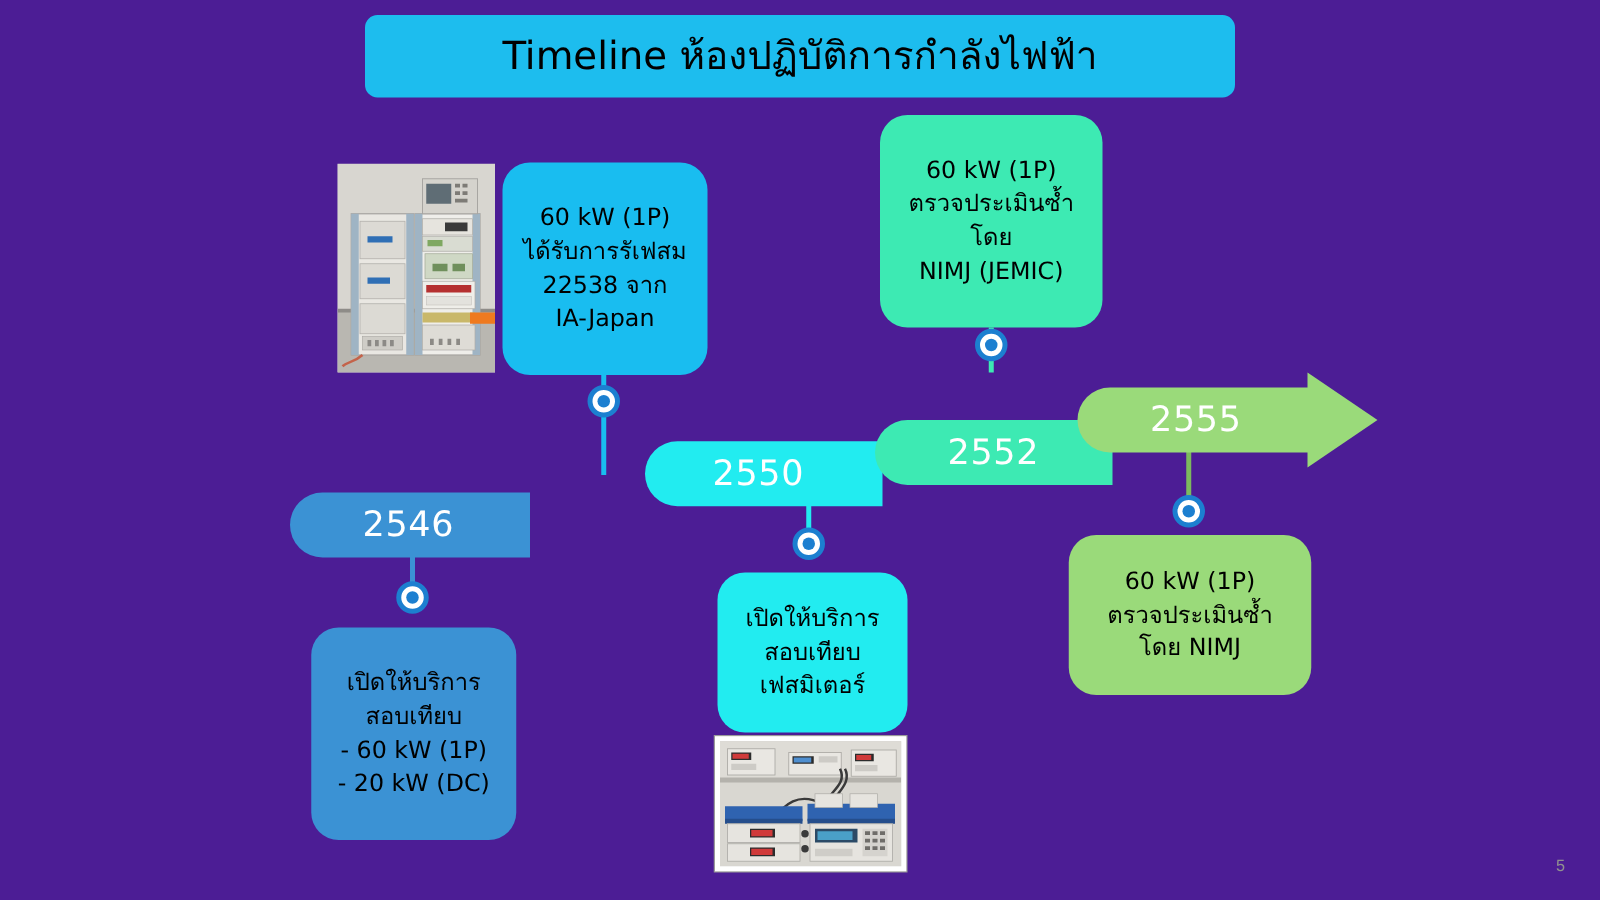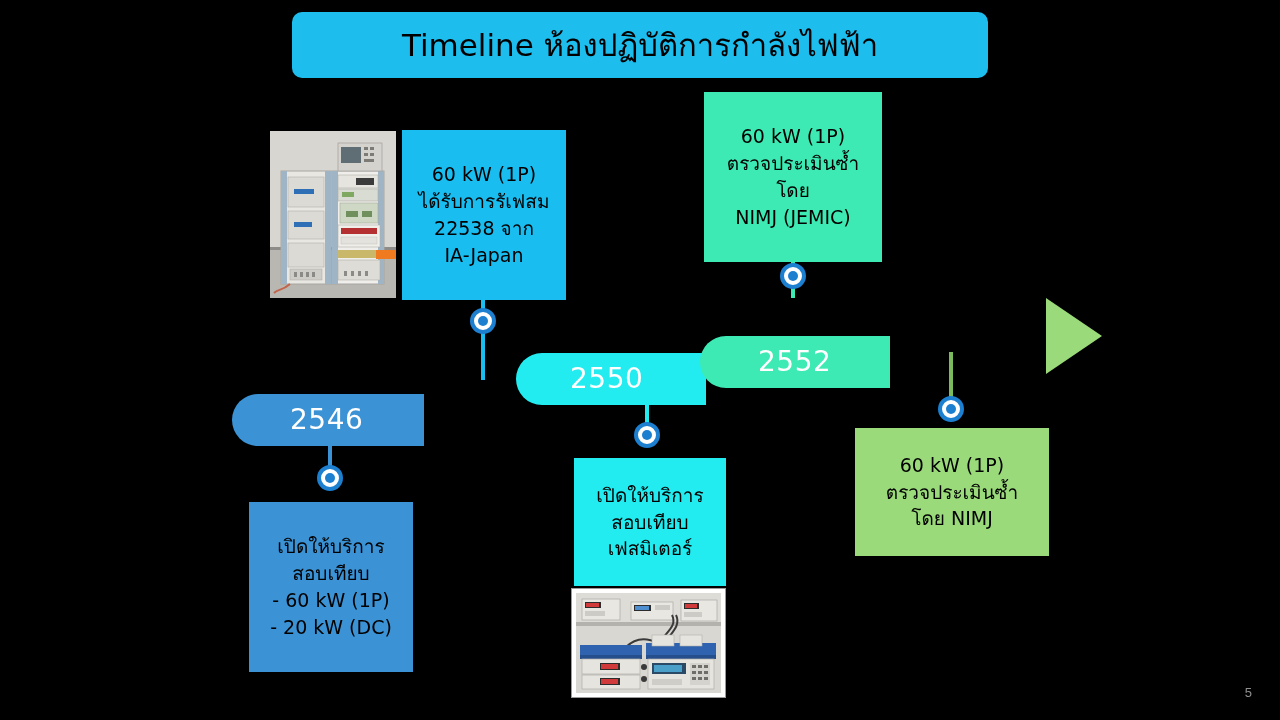--- a/index.html
+++ b/index.html
@@ -4,21 +4,21 @@
 <style>
   html, body {
     margin: 0;
     padding: 0;
     background: #ffffff;
   }
   #slide {
     position: relative;
     width: 1280px;
     height: 720px;
-    background: #000000;
+    background: #4c1d95;
     overflow: hidden;
     font-family: "DejaVu Sans", "Liberation Sans", sans-serif;
   }
 
   
   .title-bar {
     position: absolute;
     left: 292px;
     top: 12px;
     width: 696px;
@@ -121,20 +121,21 @@
     box-sizing: border-box;
     display: flex;
     flex-direction: column;
     align-items: center;
     justify-content: center;
     color: #000000;
     font-size: 19px;
     line-height: 1.42;
     text-align: center;
     z-index: 12;
+    border-radius: 22px;
   }
   .box .ln { display: block; white-space: nowrap; }
 
   #box-2546 { left: 249px; top: 502px; width: 164px; height: 170px; background: #3b92d4; }
   #box-2549 { left: 402px; top: 130px; width: 164px; height: 170px; background: #19bdf0; }
   #box-2550 { left: 574px; top: 458px; width: 152px; height: 128px; background: #22ecf0; }
   #box-2552 { left: 704px; top: 92px; width: 178px; height: 170px; background: #3deab3; }
   #box-2555 { left: 855px; top: 428px; width: 194px; height: 128px; background: #9ada7a; }
 
   
@@ -179,20 +180,23 @@
   <div class="stem" style="left:949px; top:352px; height:62px; background:#7cba5e;"></div>
 
   <div class="tl-bar" id="bar-2546">
     <span class="yr">2546</span>
   </div>
   <div class="tl-bar" id="bar-2550">
     <span class="yr">2550</span>
   </div>
   <div class="tl-bar" id="bar-2552">
     <span class="yr">2552</span>
+  </div>
+  <div class="tl-bar" id="bar-2555">
+    <span class="yr">2555</span>
   </div>
   <div class="arrow-head"></div>
 
   <div class="dot" style="left:317px; top:465px;">
     <i></i>
   </div>
   <div class="dot" style="left:470px; top:308px;">
     <i></i>
   </div>
   <div class="dot" style="left:634px; top:422px;">

